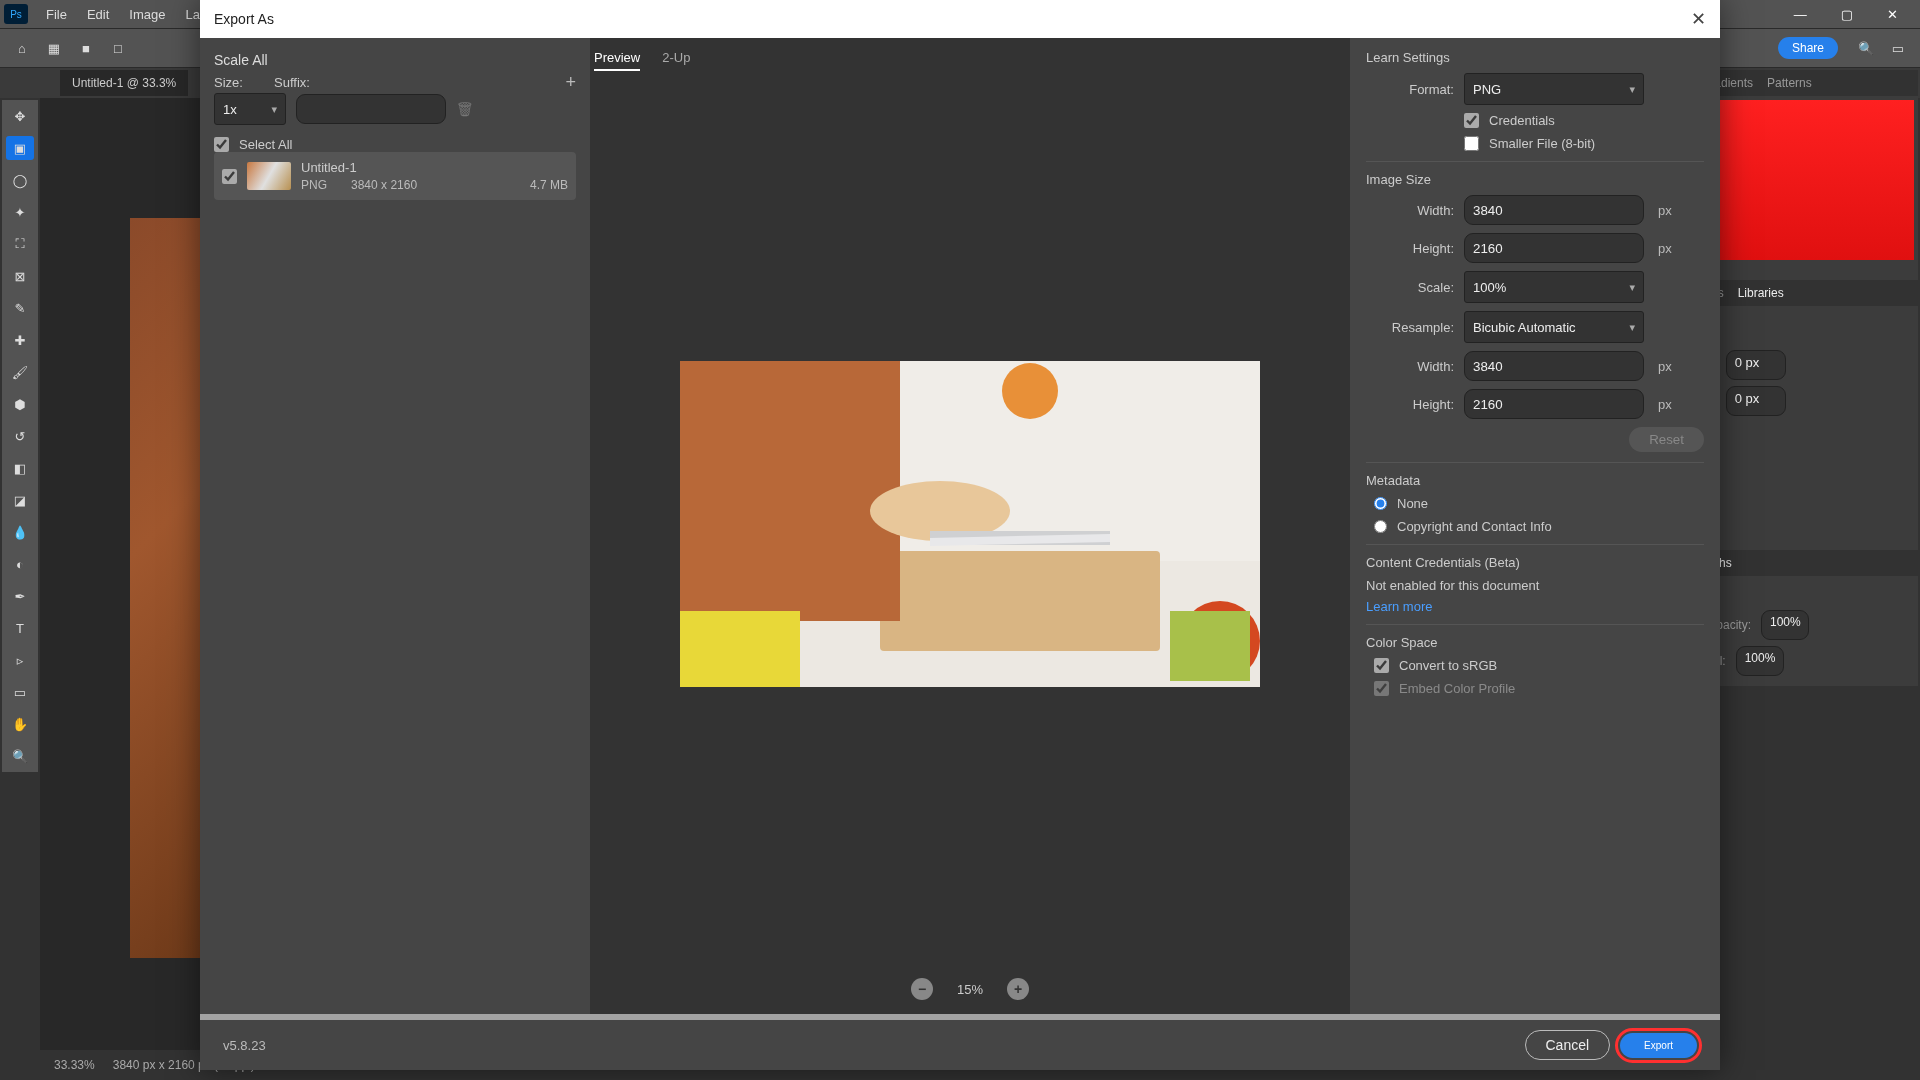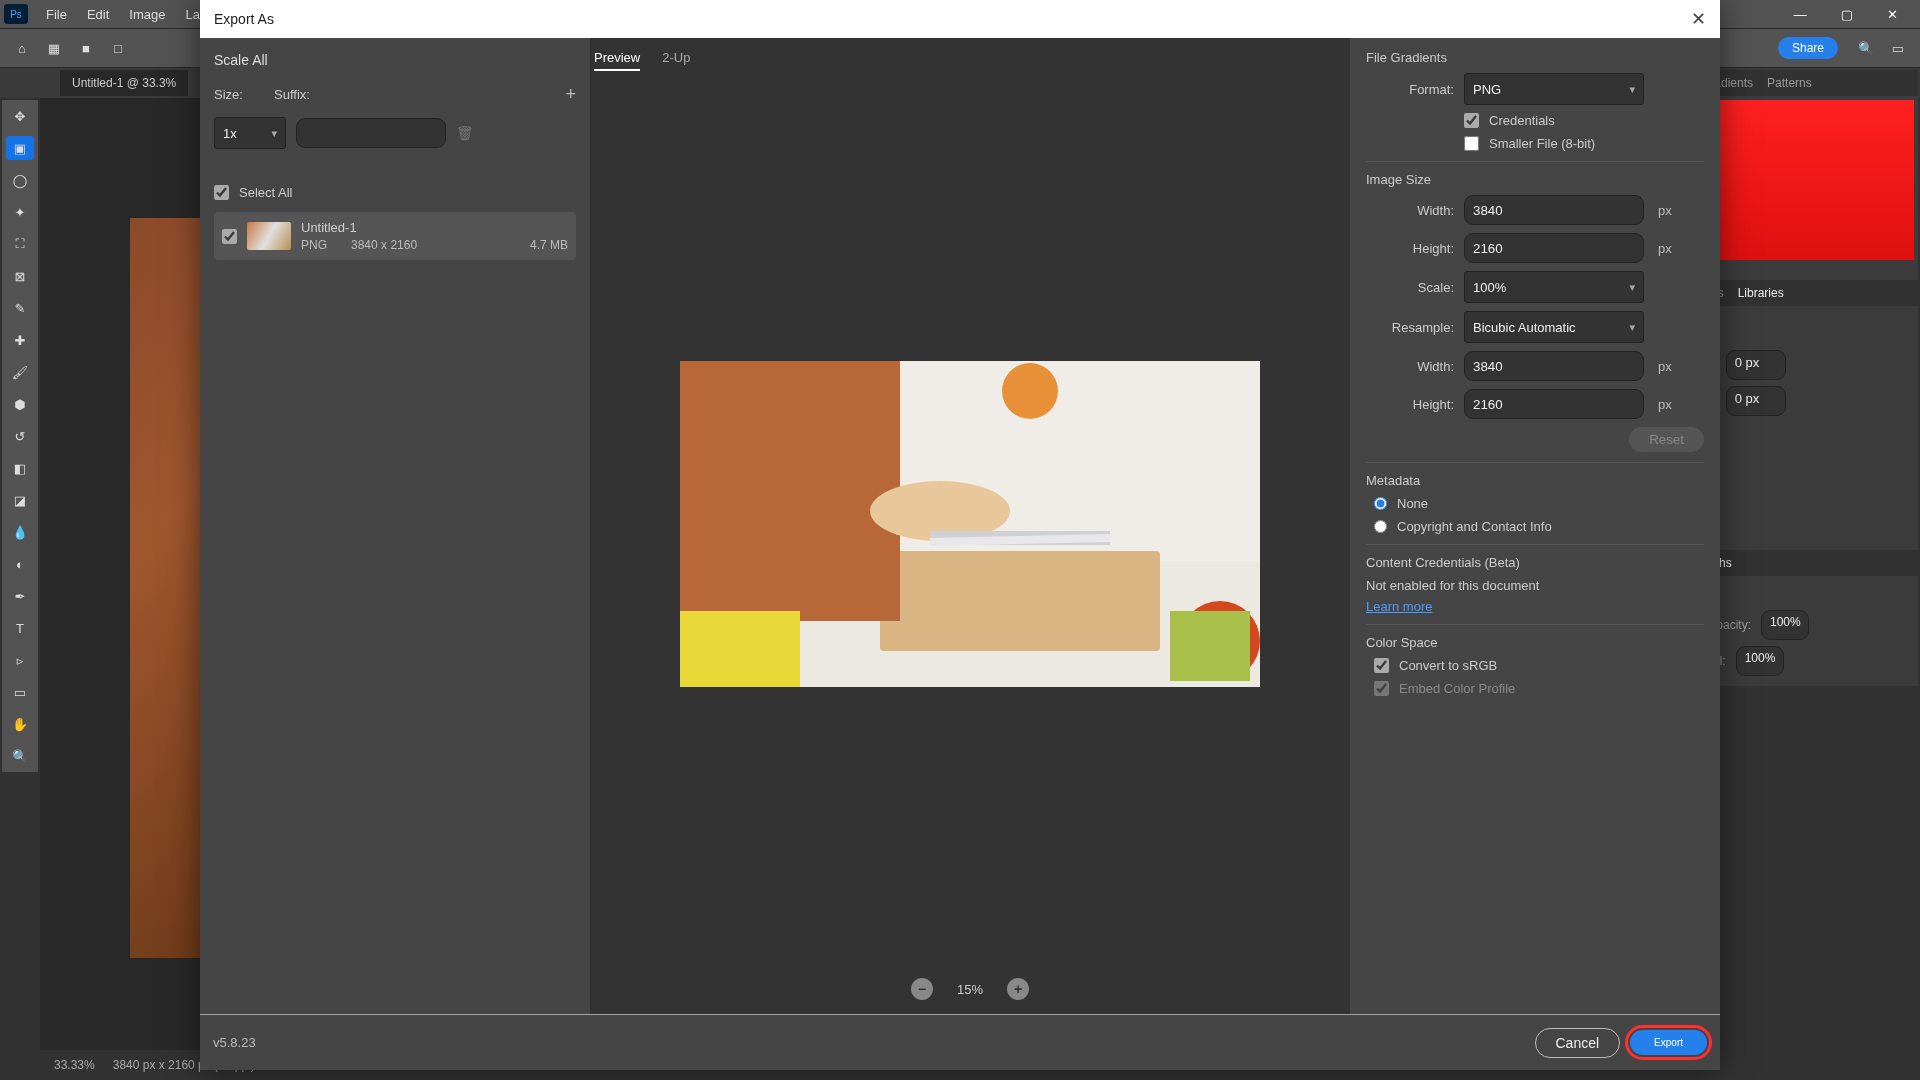--- a/index.html
+++ b/index.html
@@ -22,21 +22,21 @@
 .rp-tabs{display:flex;gap:14px;padding:6px 8px;background:#323232;font-size:12px;color:#999}
 .rp-tabs .active{color:#eee}
 .swatch{height:160px;background:linear-gradient(to bottom,#ff2020,#e01010);position:relative;margin:4px}
 .statusbar{position:absolute;left:44px;bottom:2px;height:26px;color:#aaa;font-size:12px;display:flex;align-items:center;gap:18px;padding-left:10px}
 
 
 .dialog{position:absolute;left:200px;top:0;width:1520px;height:1070px;background:#333;display:flex;flex-direction:column;box-shadow:0 0 30px rgba(0,0,0,.5)}
 .dlg-title{height:38px;background:#fff;color:#222;display:flex;align-items:center;padding:0 14px;font-size:14px}
 .dlg-close{margin-left:auto;font-size:18px;color:#444;cursor:pointer}
 .dlg-body{flex:1;display:flex;min-height:0}
-.col-left{width:390px;background:#454545;padding:14px;display:flex;flex-direction:column;gap:12px}
+.col-left{width:390px;background:#454545;padding:14px;display:flex;flex-direction:column;}
 .col-mid{flex:1;background:#333;display:flex;flex-direction:column}
 .col-right{width:370px;background:#454545;overflow-y:auto;padding:12px 16px}
 
 .section-h{font-size:14px;color:#ddd;margin-bottom:4px}
 .row{display:flex;align-items:center;gap:10px}
 .label-col{width:88px;text-align:right;color:#ccc}
 .input-dark{background:#333;border:1px solid #222;color:#eee;padding:4px 8px;border-radius:9px;height:30px}
 .select-dark{background:#333;border:1px solid #222;color:#eee;padding:4px 8px;border-radius:3px;height:32px;display:flex;align-items:center;justify-content:space-between;min-width:180px}
 .chev{color:#aaa;font-size:11px}
 .plus-btn{color:#bbb;font-size:18px;margin-left:auto}
@@ -54,24 +54,24 @@
 .preview-img{width:580px;height:326px;background:#eee;position:relative;overflow:hidden}
 .zoom-bar{height:50px;display:flex;align-items:center;justify-content:center;gap:24px;color:#ccc}
 .zoom-btn{width:22px;height:22px;border-radius:50%;background:#888;color:#333;display:flex;align-items:center;justify-content:center;font-size:14px;font-weight:bold}
 
 .group-title{color:#ccc;font-size:13px;margin:10px 0 8px;border-top:1px solid #555;padding-top:10px}
 .group-title:first-child{border-top:none;padding-top:0;margin-top:0}
 .opt-row{display:flex;align-items:center;gap:10px;margin:8px 0}
 .unit{color:#bbb;margin-left:4px}
 .radio-row{display:flex;align-items:center;gap:10px;margin:8px 0 8px 8px}
 input[type=radio]{accent-color:#2680eb}
-.link-blue{color:#4a9eff;text-decoration:underline;cursor:pointer}
+.link-blue{color:#4a9eff;cursor:pointer}
 .reset-btn{background:#555;color:#888;border:none;border-radius:14px;padding:5px 20px;margin-left:auto}
 
-.dlg-footer{height:56px;display:flex;align-items:center;padding:0 13px;border-top:1px solid #a3a3a3;background:#454545}
+.dlg-footer{height:56px;display:flex;align-items:center;padding:0 23px;border-top:6px solid #a3a3a3;background:#454545}
 .ver{color:#bbb;font-size:13px}
 .btn-cancel{margin-left:auto;border:1.5px solid #bbb;color:#eee;background:transparent;border-radius:16px;padding:6px 20px;font-size:14px;margin-right:10px}
 .btn-export{background:#2680eb;color:#fff;border:none;border-radius:16px;padding:7px 24px;font-size:10px;outline:3px solid #ff3030;outline-offset:2px}
 </style>
 </head>
 <body>
 
 <div class="menubar">
   <div class="logo">Ps</div>
   <span>File</span>
@@ -227,21 +227,21 @@
         </div>
       </div>
       <div class="zoom-bar">
         <div class="zoom-btn">−</div>
         <span>15%</span>
         <div class="zoom-btn">+</div>
       </div>
     </div>
 
     <div class="col-right">
-      <div class="group-title">File Gradients</div>
+      <div class="group-title">Learn Settings</div>
       <div class="opt-row">
           <span class="label-col">Format:</span>
         <div class="select-dark">
             <span>PNG</span>
             <span class="chev">▾</span>
           </div>
         </div>
       <div class="opt-row" style="padding-left:98px">
           <input type="checkbox" class="chk" checked="" style="">
           <span>Credentials</span>

